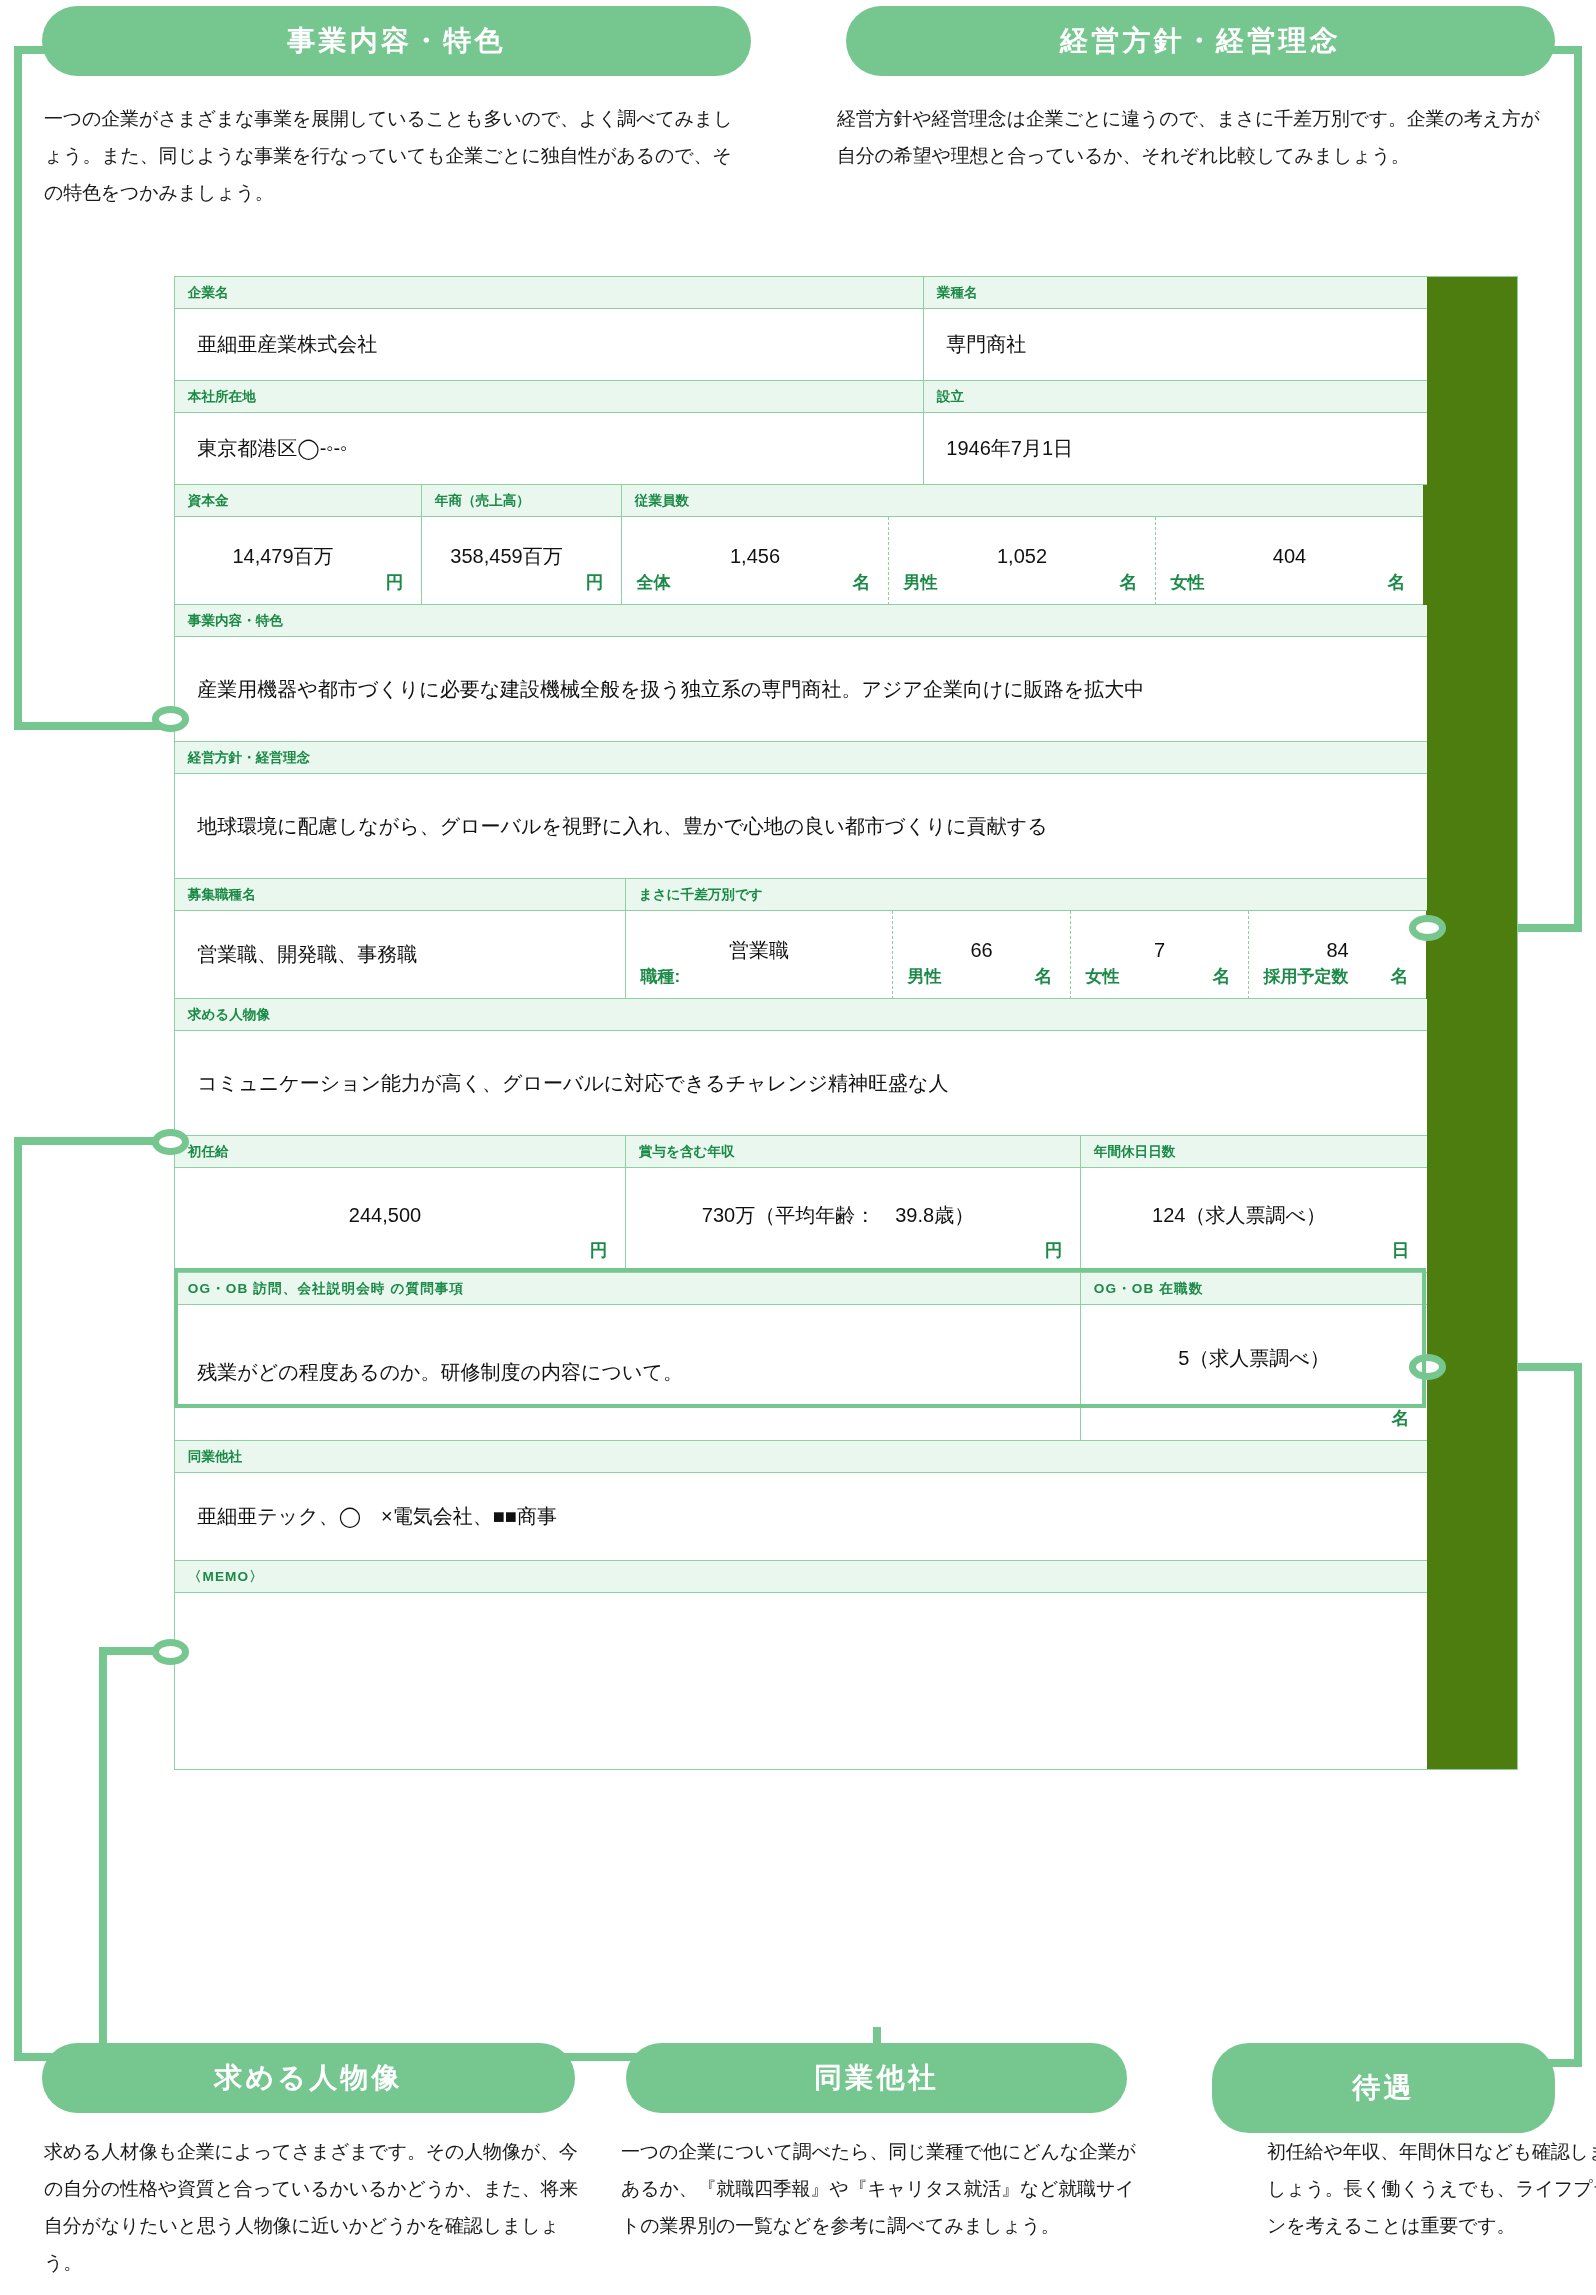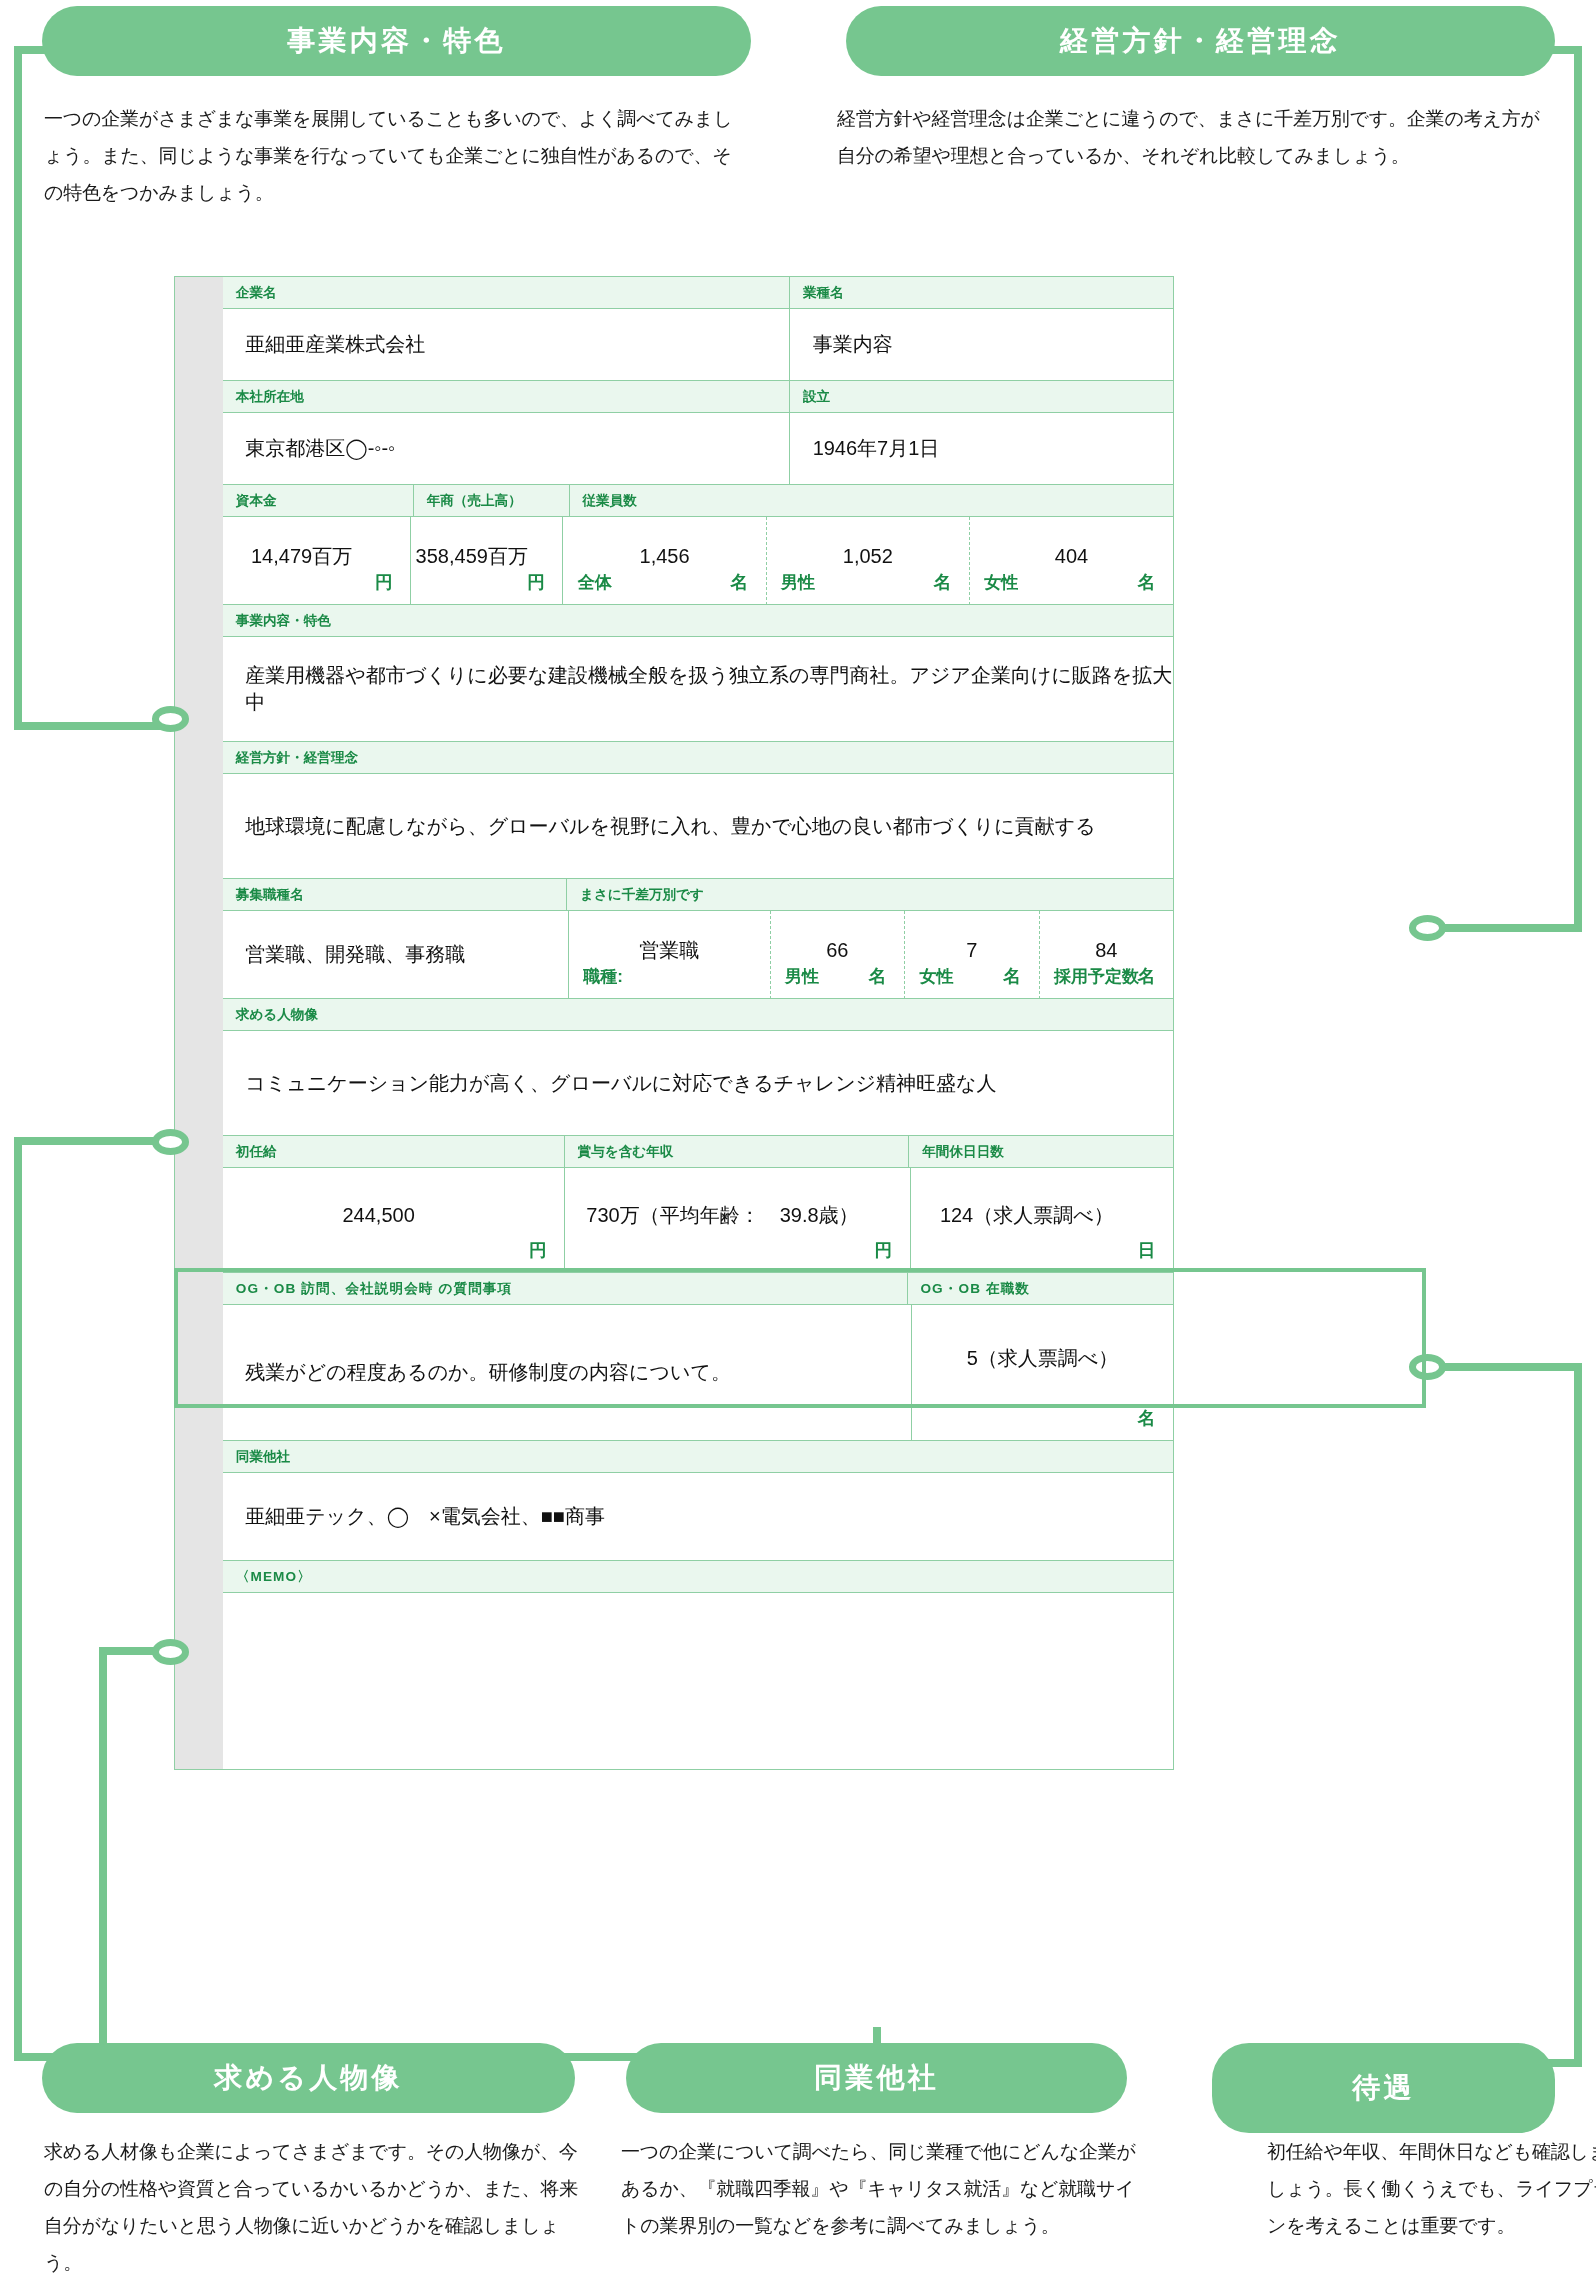--- a/index.html
+++ b/index.html
@@ -43,25 +43,24 @@
     letter-spacing: -0.2px;
     z-index: 7;
     margin-left: 14px;
   }
 
   
   #form-table {
     position: absolute;
     left: 174px;
     top: 276px;
-    width: 1000px;
+    width: 1344px;
     border: 1.6px solid #8fcfa4;
     z-index: 5;
-    background: #e5e5e5;
-    padding-left: 48px;
+    background: #4d7c0f;
   }
   .trow { display: flex; width: 100%; }
   .hdr {
     background: #eaf7ee;
     color: #1a8a46;
     font-size: 13.6px;
     font-weight: bold;
     padding: 7.2px 12.8px 7.2px 12.8px;
     height: 32px;
     display: flex;
@@ -168,21 +167,21 @@
 <div class="blurb" style="left:823px; top:100px; width:704px;">経営方針や経営理念は企業ごとに違うので、まさに千差万別です。企業の考え方が自分の希望や理想と合っているか、それぞれ比較してみましょう。</div>
 
 <div id="form-table">
 
   <div class="trow">
     <div class="hdr vsep" style="width:749px;">企業名</div>
     <div class="hdr" style="width:503px;">業種名</div>
   </div>
   <div class="trow">
     <div class="cell vsep h90" style="width:749px;">亜細亜産業株式会社</div>
-    <div class="cell h90" style="width:503px;">事業内容</div>
+    <div class="cell h90" style="width:503px;">専門商社</div>
   </div>
 
   <div class="trow">
     <div class="hdr vsep" style="width:749px;">本社所在地</div>
     <div class="hdr" style="width:503px;">設立</div>
   </div>
   <div class="trow">
     <div class="cell vsep h90" style="width:749px;">東京都港区◯-◦-◦</div>
     <div class="cell h90" style="width:503px;">1946年7月1日</div>
   </div>

